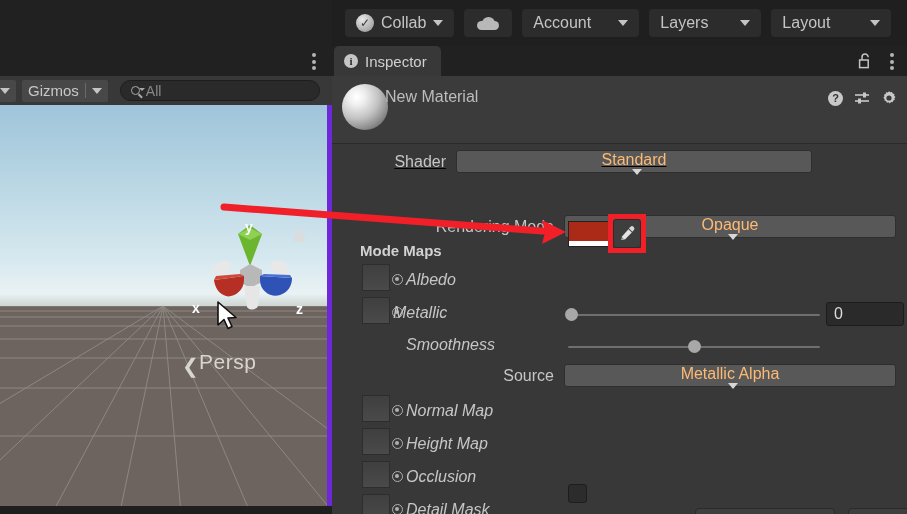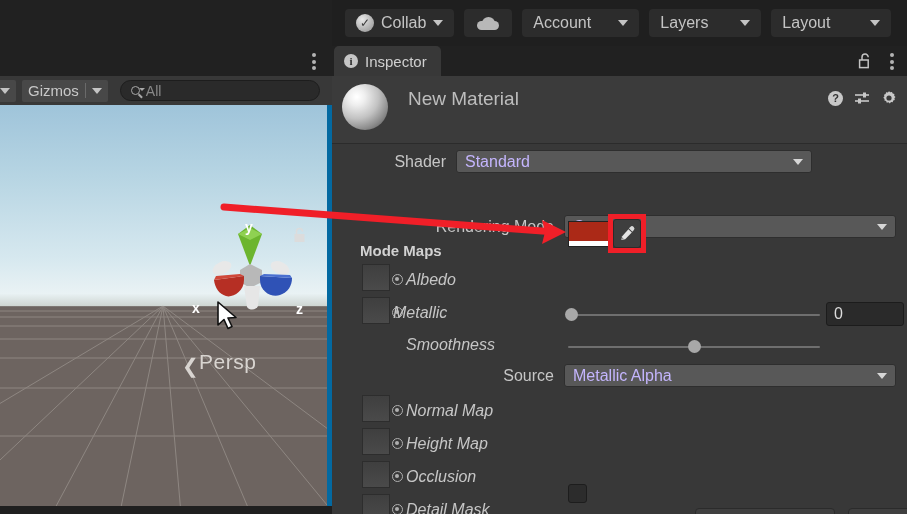--- a/index.html
+++ b/index.html
@@ -49,21 +49,21 @@
     width: 22px; height: 9px; background: #b8b8b8; border-radius: 5px;
   }
   .cloud-ico::after {
     content: ""; position: absolute; left: 5px; top: 0;
     width: 13px; height: 12px; background: #b8b8b8; border-radius: 50%;
   }
 
   
   .scene-panel {
     position: absolute; left: 0; top: 46px; width: 332px; height: 468px;
-    background: #0369a1;
+    background: #6d28d9;
   }
   .scene-tabstrip {
     position: absolute; left: 0; top: 0; width: 332px; height: 30px;
     background: #212121;
   }
   .kebab {
     position: absolute; right: 16px; top: 7px;
     width: 4px; height: 17px;
     display: flex; flex-direction: column; justify-content: space-between;
   }
@@ -165,41 +165,41 @@
   .mat-header {
     position: absolute; left: 0; top: 30px; width: 575px; height: 68px;
     background: #3b3b3b; border-bottom: 1px solid #2b2b2b;
   }
   .mat-sphere {
     position: absolute; left: 10px; top: 8px; width: 46px; height: 46px;
     border-radius: 50%;
     background: radial-gradient(circle at 32% 28%, #ffffff 2%, #efefef 18%, #c2c2c2 48%, #8b8b8b 72%, #565656 92%, #3f3f3f 100%);
   }
   .mat-title {
-    position: absolute; left: 76px; top: 12px;
-    color: #bdbdbd; font-size: 19px;
+    position: absolute; left: 53px; top: 12px;
+    color: #bdbdbd; font-size: 16px;
   }
   .hdr-icons { position: absolute; right: 10px; top: 14px; display: flex; gap: 11px; align-items: center; }
   .help-ico {
     width: 15px; height: 15px; border-radius: 50%; background: #c8c8c8;
     color: #333; font-size: 11px; font-weight: bold; text-align: center;
     line-height: 15px;
   }
   .shader-row {
     position: absolute; left: 0; top: 73px; width: 575px; height: 25px;
-    display: flex; align-items: center;
+    display: flex; align-items: center; text-decoration: underline;
   }
   .lbl-shader {
     width: 124px; text-align: right; color: #c6c6c6; font-size: 16px;
     padding-right: 10px;
   }
   .dropdown {
     height: 23px; background: #585858; border: 1px solid #2e2e2e;
     border-radius: 3px; display: flex; align-items: center;
-    color: #c4b5fd; font-size: 16px; padding: 0 8px;
+    color: #fdba74; font-size: 16px; padding: 0 8px; flex-direction: column;
   }
   .dropdown .spacer { flex: 1; }
   .dd-caret {
     width: 0; height: 0; border-left: 5px solid transparent;
     border-right: 5px solid transparent; border-top: 6px solid #d6d6d6;
     margin-left: 6px;
   }
 
   .insp-body { position: absolute; left: 0; top: 99px; width: 575px; height: 369px; }
   .prop-row { position: absolute; left: 0; width: 575px; display: flex; align-items: center; }

